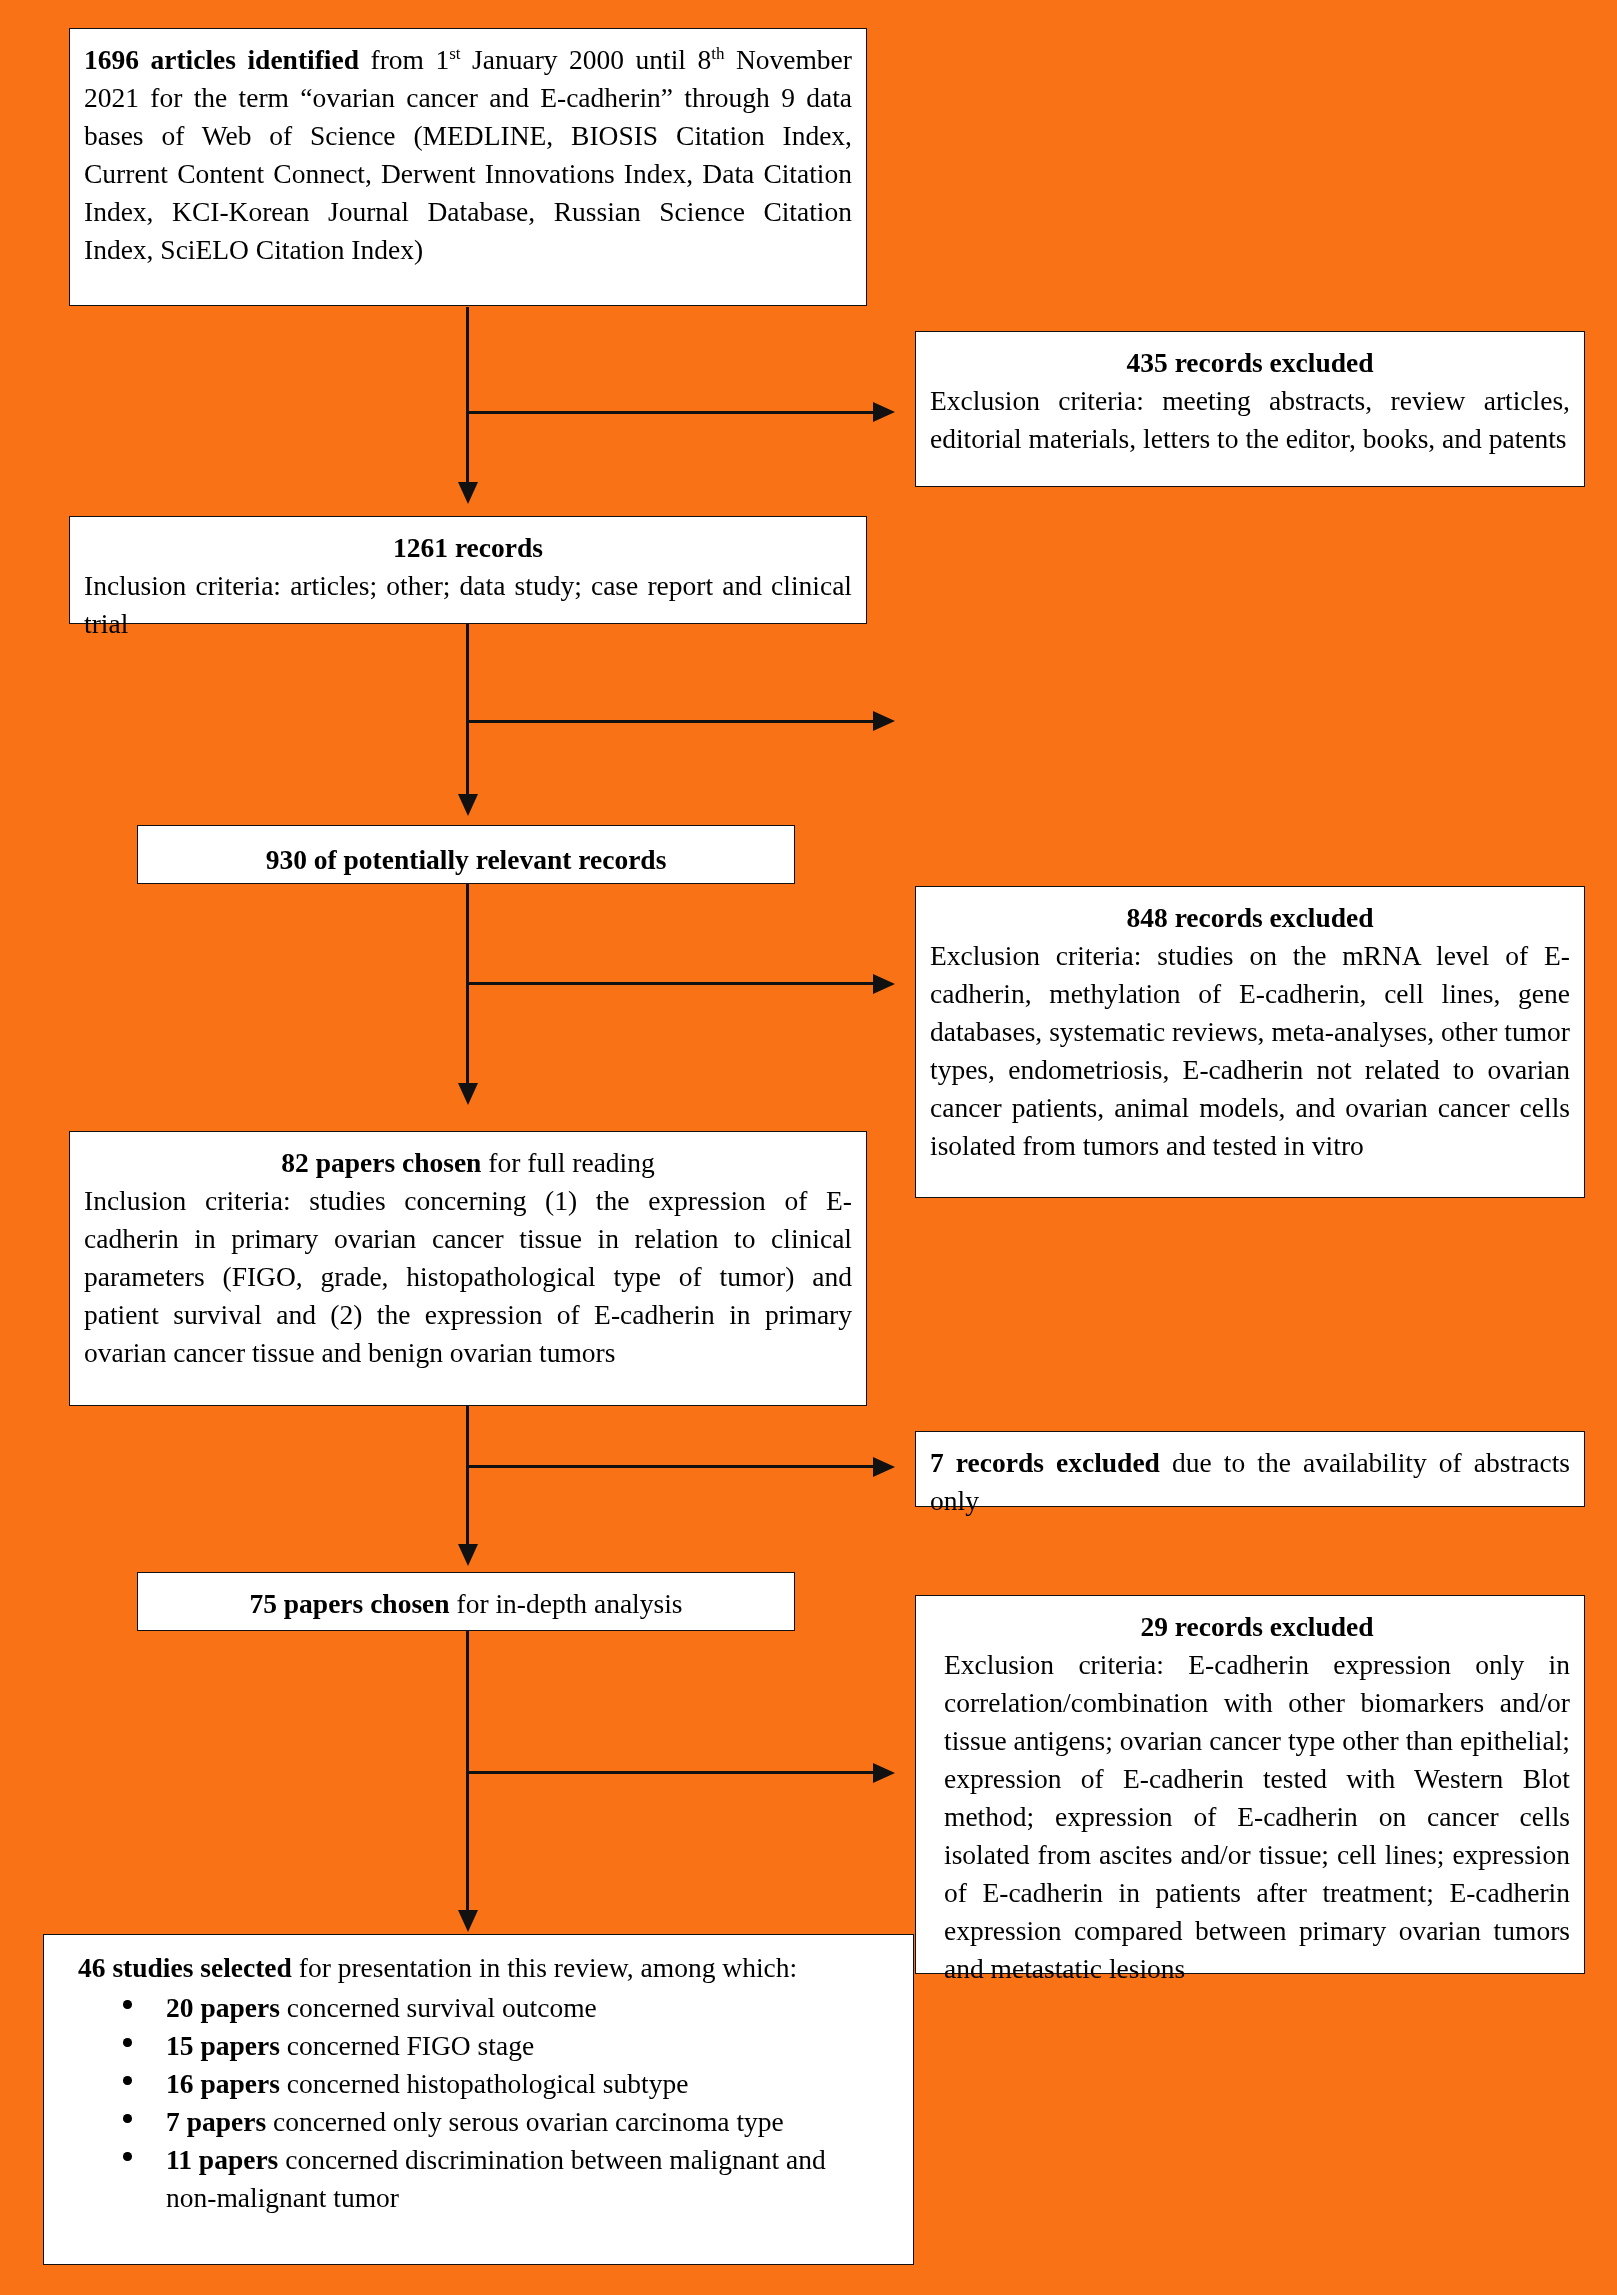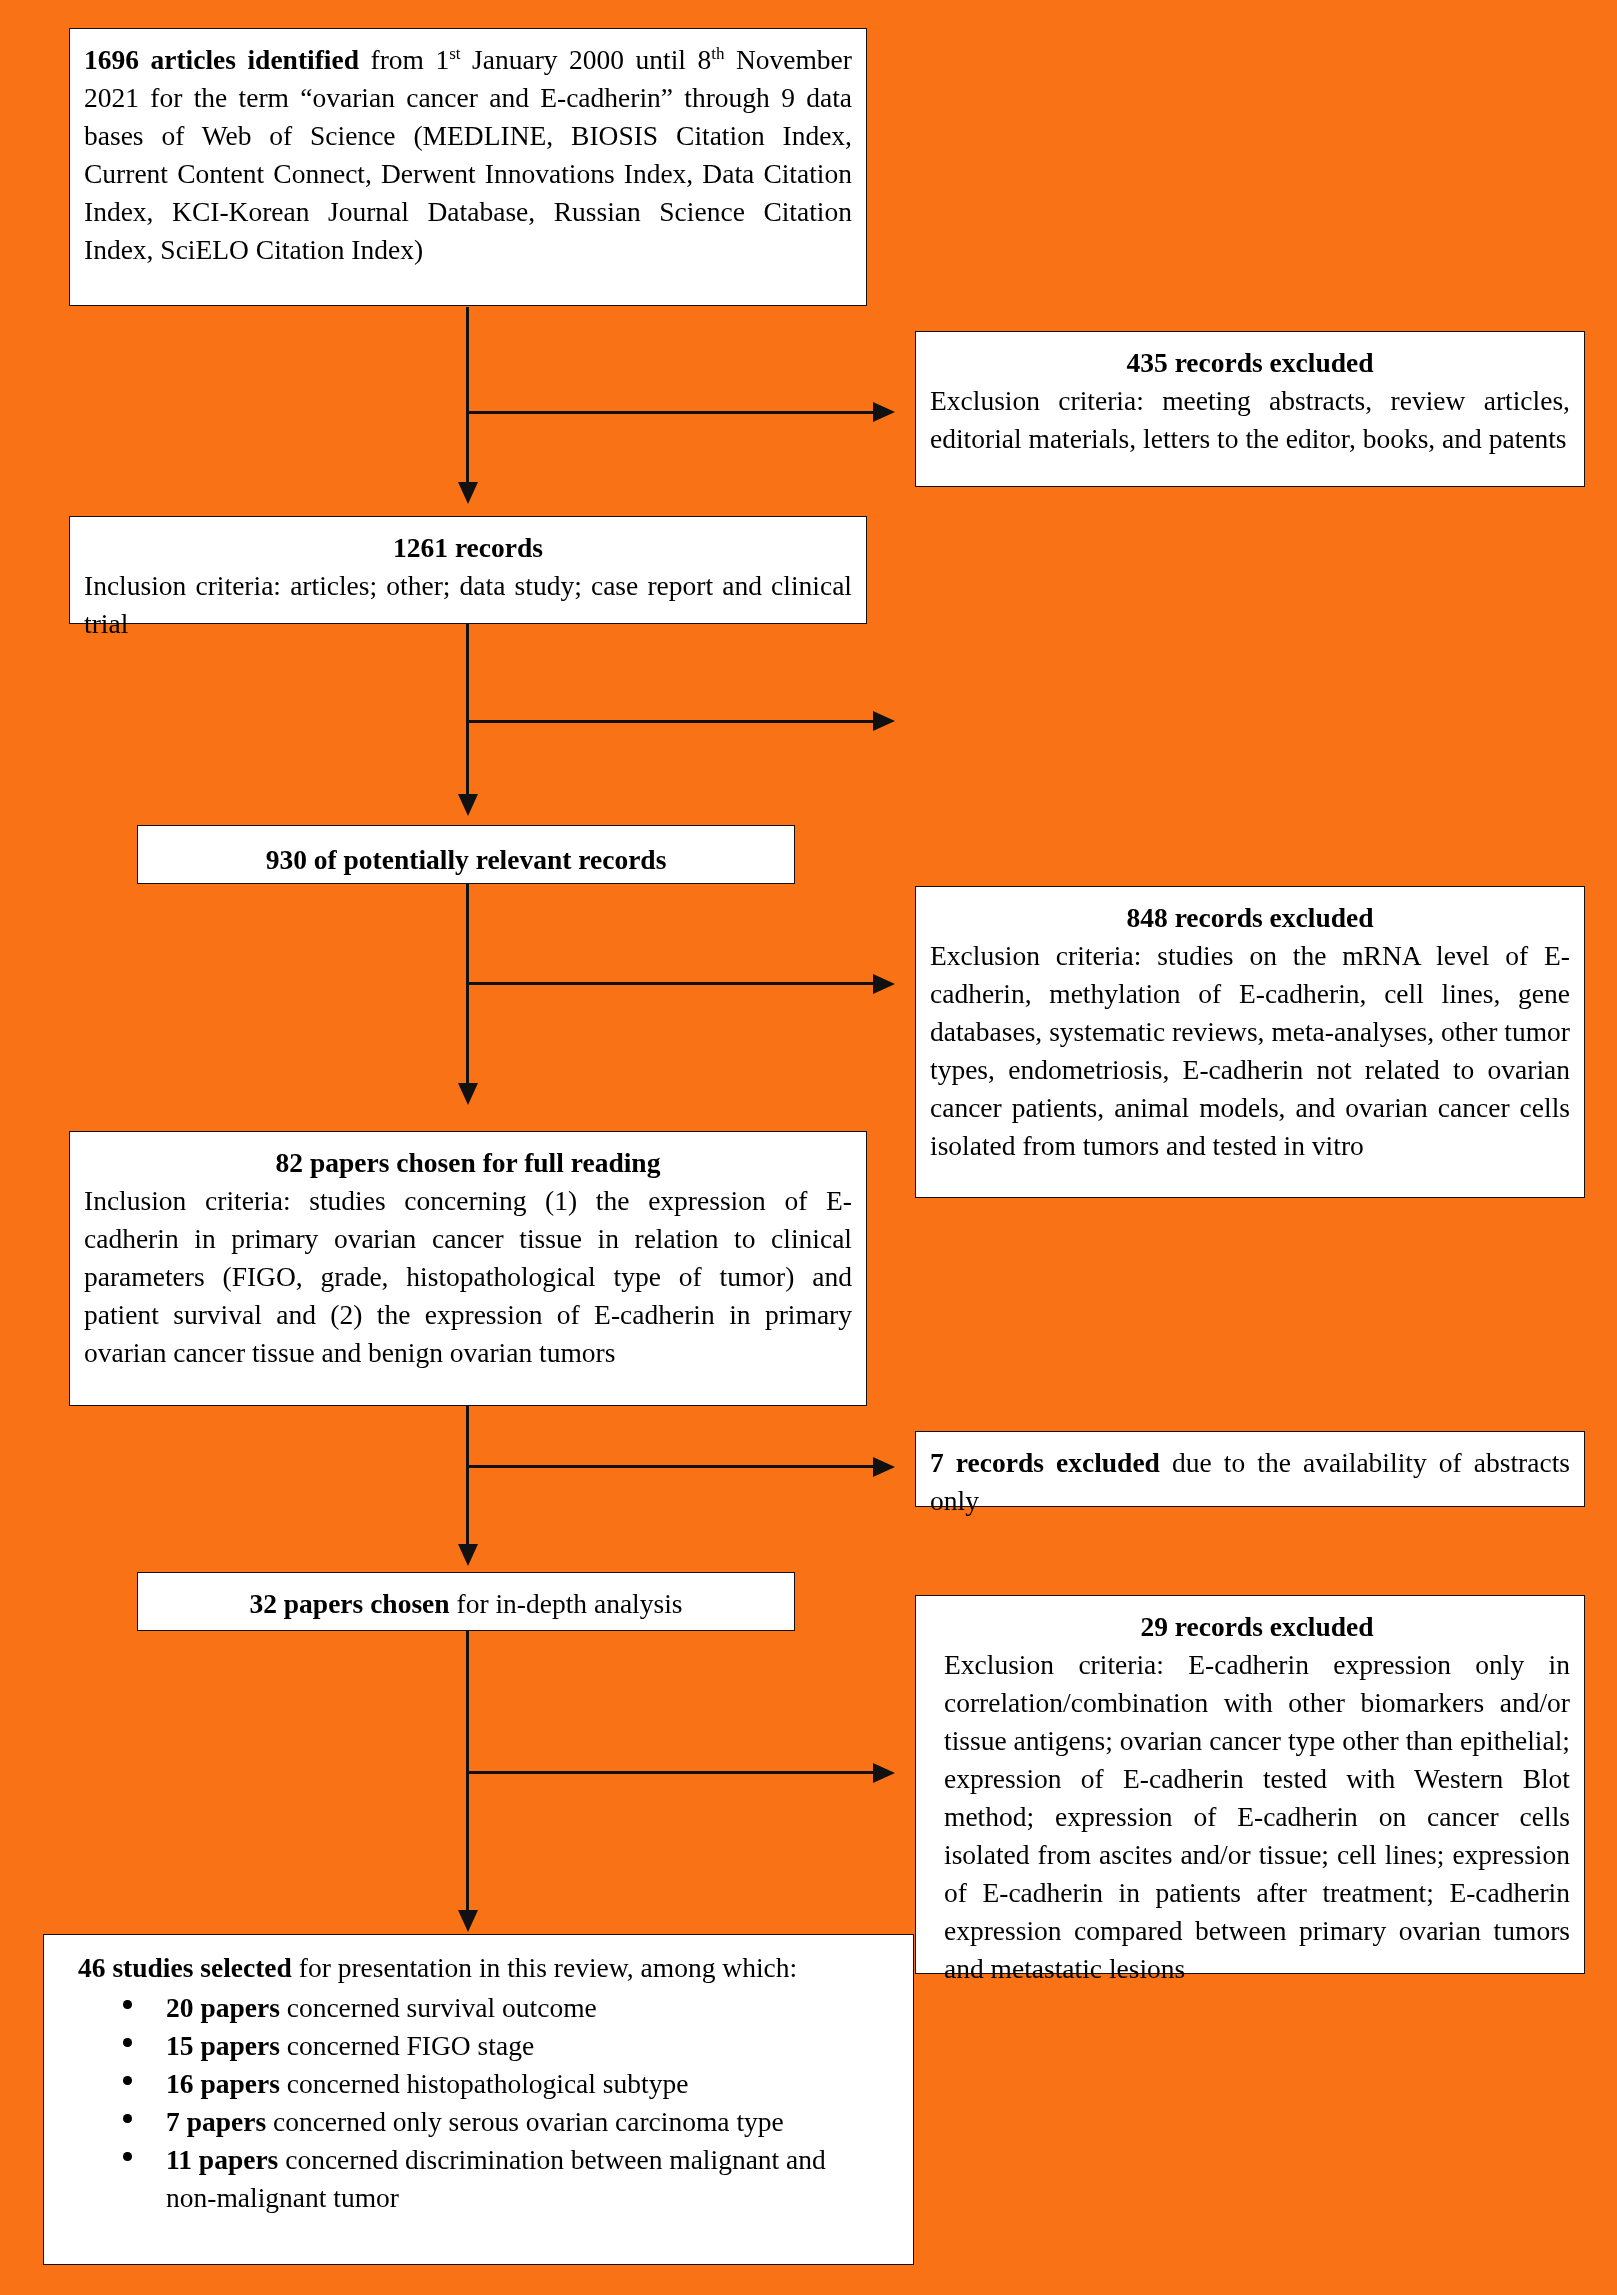--- a/index.html
+++ b/index.html
@@ -150,36 +150,36 @@
 
   <div class="hline" style="left:468px; top:982px; width:407px;"></div>
   <div class="arrow-right" style="left:873px; top:974px;"></div>
 
   <div class="box" style="left:915px; top:886px; width:670px; height:312px;">
     <span class="headline">848 records excluded</span>
     <p class="justified">Exclusion criteria: studies on the mRNA level of E-cadherin, methylation of E-cadherin, cell lines, gene databases, systematic reviews, meta-analyses, other tumor types, endometriosis, E-cadherin not related to ovarian cancer patients, animal models, and ovarian cancer cells isolated from tumors and tested in vitro</p>
   </div>
 
   <div class="box" style="left:69px; top:1131px; width:798px; height:275px;">
-    <span class="headline"><span class="headline-inline">82 papers chosen</span><span style="font-weight:bold"> for full reading</span></span>
+    <span class="headline"><span class="headline-inline">82 papers chosen</span><span style="font-weight:normal"> for full reading</span></span>
     <p class="justified">Inclusion criteria: studies concerning (1) the expression of E-cadherin in primary ovarian cancer tissue in relation to clinical parameters (FIGO, grade, histopathological type of tumor) and patient survival and (2) the expression of E-cadherin in primary ovarian cancer tissue and benign ovarian tumors</p>
   </div>
 
   <div class="vline" style="left:466px; top:1406px; width:2.8px; height:151px;"></div>
   <div class="arrow-down" style="left:458px; top:1544px;"></div>
 
   <div class="hline" style="left:468px; top:1465px; width:407px;"></div>
   <div class="arrow-right" style="left:873px; top:1457px;"></div>
 
   <div class="box" style="left:915px; top:1431px; width:670px; height:76px;">
     <p class="justified"><span class="headline-inline">7 records excluded</span><span> due to the availability of abstracts only</span></p>
   </div>
 
   <div class="box" style="left:137px; top:1572px; width:658px; height:59px; padding-top:12.3px;">
-    <span class="headline"><span class="headline-inline">32 papers chosen</span><span style="font-weight:normal"> for in-depth analysis</span></span>
+    <span class="headline"><span class="headline-inline">75 papers chosen</span><span style="font-weight:normal"> for in-depth analysis</span></span>
   </div>
 
   <div class="vline" style="left:466px; top:1631px; width:2.8px; height:294px;"></div>
   <div class="arrow-down" style="left:458px; top:1910px;"></div>
 
   <div class="hline" style="left:468px; top:1771px; width:407px;"></div>
   <div class="arrow-right" style="left:873px; top:1763px;"></div>
 
   <div class="box" style="left:915px; top:1595px; width:670px; height:379px;padding-left:28px;">
     <span class="headline">29 records excluded</span>

